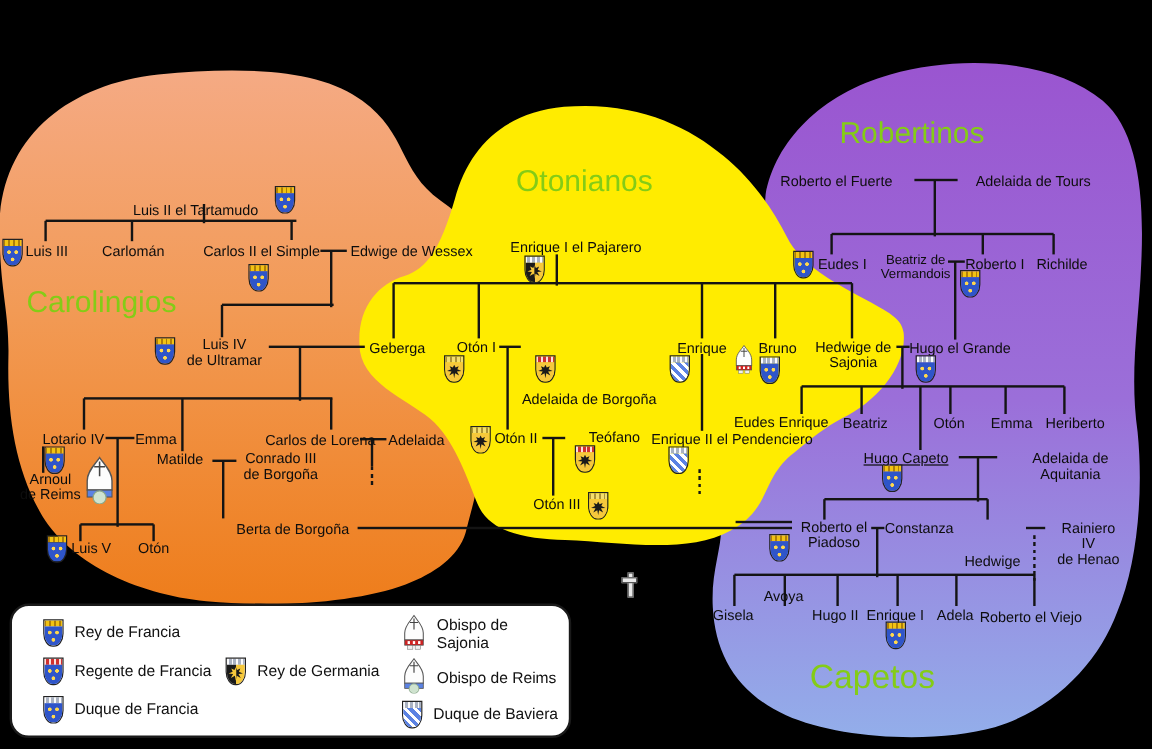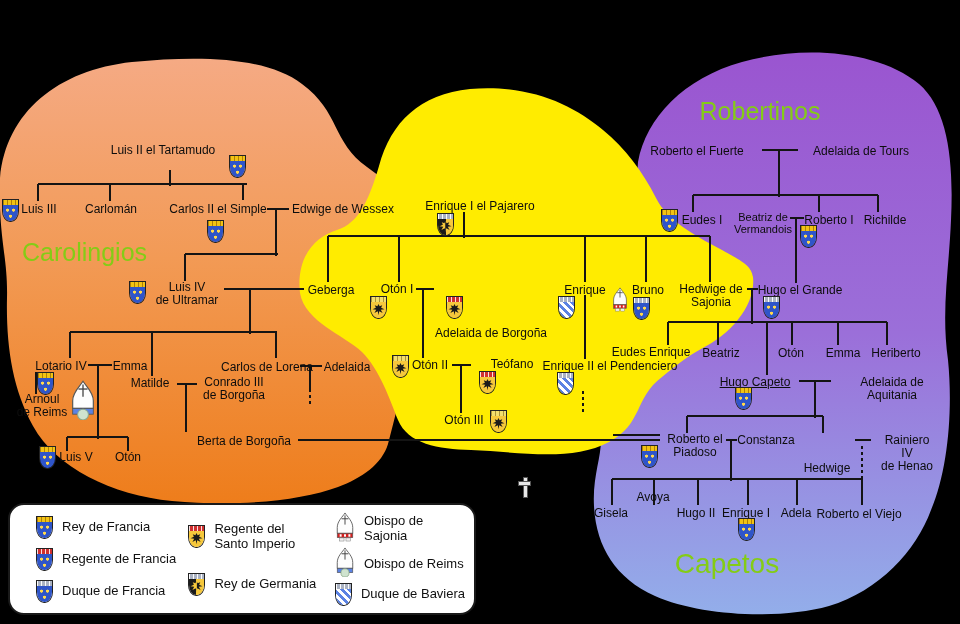--- a/index.html
+++ b/index.html
@@ -59,20 +59,21 @@
           <stop offset="0.5" id="gp2" stop-color="#9b6fd9"></stop>
           <stop offset="1" id="gp3" stop-color="#93aeea"></stop>
       </linearGradient>
     </defs>
     <path id="blob-orange" fill="url(#gradOrange)" d="M 0,178 C 6,112 58,70 132,62 C 205,55 268,58 302,84 C 340,112 332,142 367,167 C 400,190 418,216 416,254 C 414,290 398,312 405,352 C 404,388 394,420 388,444 C 382,464 362,478 338,487 C 300,501 237,507 172,501 C 112,495 56,468 33,426 C 12,388 6,344 7,298 C 8,256 -2,238 0,178 Z"></path>
     <path id="blob-purple" fill="url(#gradPurple)" d="M 638,162 C 646,118 684,78 742,62 C 802,45 878,50 919,84 C 947,108 954,158 951,220 C 949,270 941,310 948,360 C 953,410 948,470 931,510 C 916,551 879,591 829,606 C 779,620 700,616 655,596 C 615,578 596,546 594,506 C 592,470 606,450 599,426 C 592,402 576,380 586,355 C 595,332 626,330 646,320 C 668,309 651,290 656,264 C 661,238 634,205 638,162 Z"></path>
     <path id="blob-yellow" fill="#ffec00" d="M 300,293 C 296,258 314,237 337,230 C 359,223 369,200 379,166 C 391,122 420,94 470,89 C 528,84 572,104 603,130 C 625,148 643,172 656,198 C 667,220 692,234 722,250 C 744,262 751,266 753,277 C 756,304 732,334 701,349 C 688,356 678,364 662,377 C 634,398 643,424 609,442 C 572,462 520,452 471,450 C 438,449 408,444 398,420 C 390,400 380,370 362,352 C 344,335 305,322 300,293 Z"></path>
   </svg>
 
   <div class="gtitle" style="left: 22px; top: 238px; font-size: 25px;">Carolingios</div>
+  <div class="gtitle" style="left: 487px; top: 137px; font-size: 25px; transform: translateX(-50%);">Otonianos</div>
   <div class="gtitle" style="left: 760px; top: 97px; font-size: 25px; transform: translateX(-50%);">Robertinos</div>
   <div class="gtitle" style="left: 727px; top: 548px; font-size: 28px; transform: translateX(-50%);">Capetos</div>
 
   <div id="cross" style="left: 518px; top: 477px;">
     <div class="cv"></div>
       <div class="ch"></div>
   </div>
 
   <div id="legend">
       <div class="lcol lcol1">
@@ -98,34 +99,20 @@
           <div class="icon">
             <div class="shield">
               <div class="band band-duq"></div>
               <div class="sbody body-fr"></div>
             </div>
           </div>
           <div class="llabel">Duque de Francia</div>
         </div>
       </div>
       <div class="lcol lcol2">
-        <div class="litem">
-          <div class="icon">
-            <div class="shield">
-              <div class="band band-reg"></div>
-              <div class="sbody body-de">
-                <svg viewBox="0 0 20 20">
-                  <path d="M10 2 L11.5 5 L15 3.5 L13.5 7 L18 9 L13 9.5 L15.5 14 L11 11.5 L10 17 L9 11.5 L4.5 14 L7 9.5 L2 9 L6.5 7 L5 3.5 L8.5 5 Z" fill="#1a1a1a"></path>
-                </svg>
-              </div>
-            </div>
-          </div>
-          <div class="llabel">Regente del
-Santo Imperio</div>
-        </div>
         <div class="litem">
           <div class="icon">
             <div class="shield">
               <div class="band band-duq"></div>
               <div class="sbody body-split">
                 <svg viewBox="0 0 20 20" class="clipL">
                   <path d="M10 2 L11.5 5 L15 3.5 L13.5 7 L18 9 L13 9.5 L15.5 14 L11 11.5 L10 17 L9 11.5 L4.5 14 L7 9.5 L2 9 L6.5 7 L5 3.5 L8.5 5 Z" fill="#f6c83c"></path>
                 </svg>
                 <svg viewBox="0 0 20 20" class="clipR">
                   <path d="M10 2 L11.5 5 L15 3.5 L13.5 7 L18 9 L13 9.5 L15.5 14 L11 11.5 L10 17 L9 11.5 L4.5 14 L7 9.5 L2 9 L6.5 7 L5 3.5 L8.5 5 Z" fill="#1a1a1a"></path>
@@ -239,21 +226,21 @@
     <div class="edge" style="left: 730px; top: 440px; width: 2px; height: 41px;"></div>
     <div class="edge" style="left: 612px; top: 478px; width: 250px; height: 2px;"></div>
     <div class="edge" style="left: 611px; top: 479px; width: 2px; height: 26px;"></div>
     <div class="edge" style="left: 653px; top: 479px; width: 2px; height: 26px;"></div>
     <div class="edge" style="left: 697px; top: 479px; width: 2px; height: 26px;"></div>
     <div class="edge" style="left: 747px; top: 479px; width: 2px; height: 26px;"></div>
     <div class="edge" style="left: 796px; top: 479px; width: 2px; height: 26px;"></div>
     <div class="edge" style="left: 861px; top: 479px; width: 2px; height: 26px;"></div>
     <div class="edge" style="left: 855px; top: 439px; width: 16px; height: 2px;"></div>
     <div class="edge vdot" style="left: 861px; top: 446px; width: 2px; height: 38px;"></div>
-    <div class="person" style="left: 163px; top: 144px; text-align: center;">Luis II el Tartamudo</div>
+    <div class="person" style="left: 163px; top: 169px; text-align: center;">Luis II el Tartamudo</div>
     <div class="icon" style="left: 229px; top: 155px;">
       <div class="shield">
         <div class="band band-crown"></div>
         <div class="sbody body-fr"></div>
       </div>
     </div>
     <div class="person" style="left: 39px; top: 203px;">Luis III</div>
     <div class="icon" style="left: 2px; top: 199px;">
       <div class="shield">
         <div class="band band-crown"></div>

